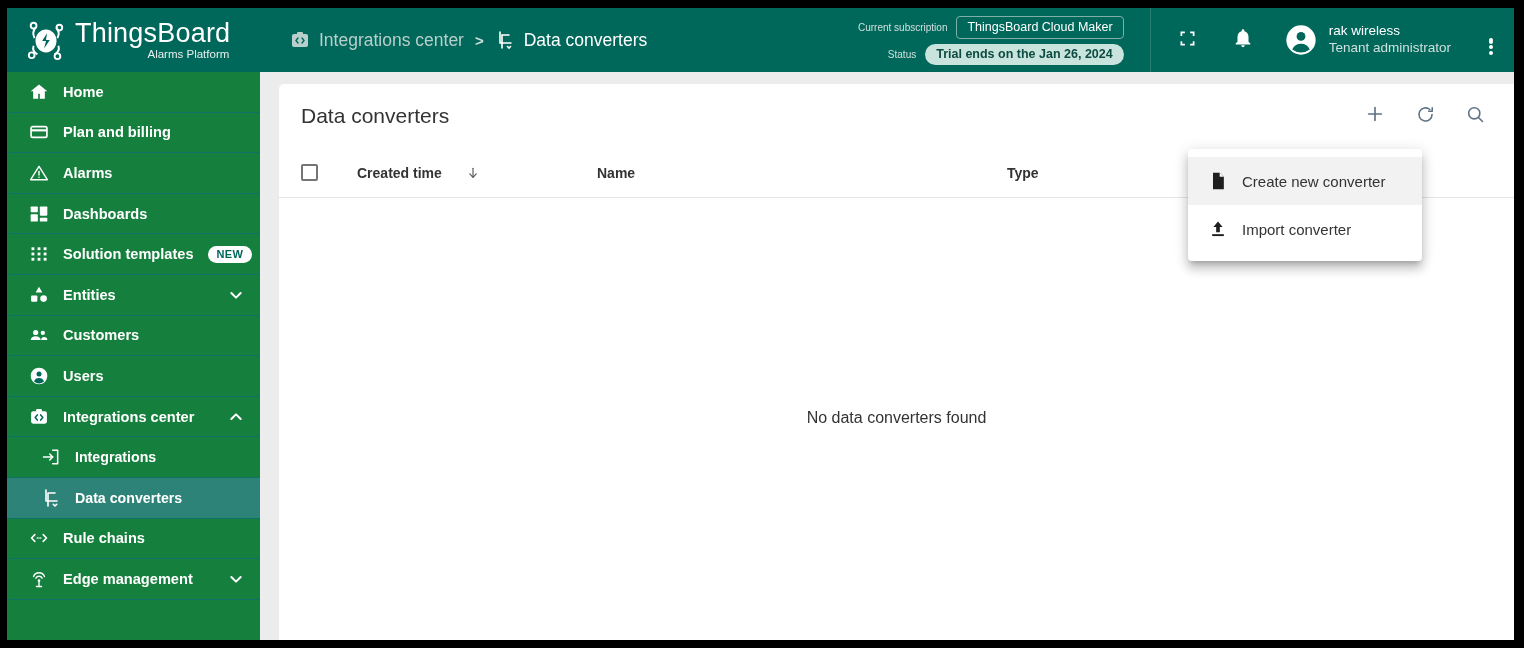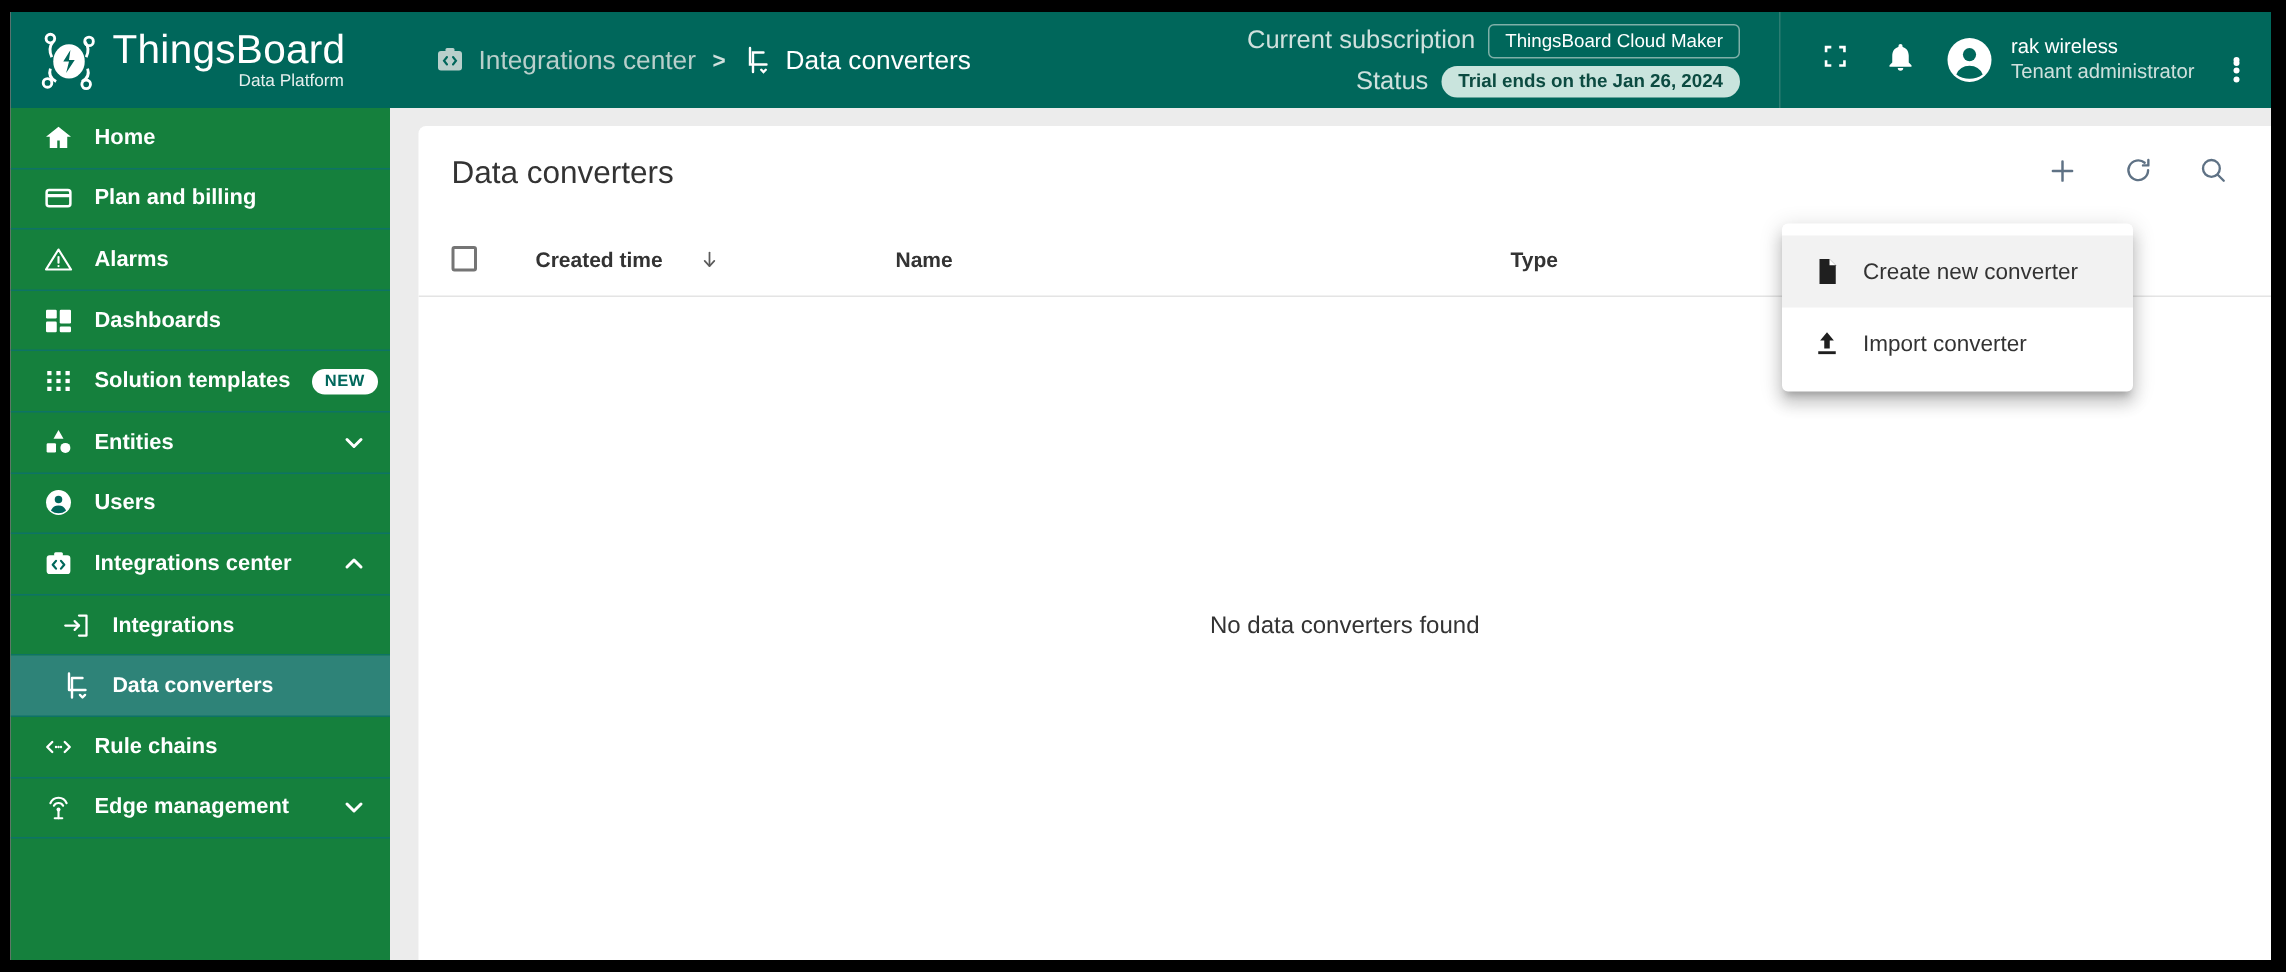--- a/index.html
+++ b/index.html
@@ -43,34 +43,34 @@
   .crumb-muted { color: #b9cfcb; font-size: 17.5px; }
   .crumb-active { color: #ffffff; font-size: 17.5px; }
   .crumb-sep { color: #cfe0dd; font-size: 15px; font-weight: bold; }
   .crumb-icon { width: 20px; height: 20px; display:block; }
 
   .subs {
     display: flex; flex-direction: column; gap: 5px;
     align-items: flex-end; margin-right: 26px; flex: 0 0 auto;
   }
   .subs-row { display: flex; align-items: center; gap: 9px; }
-  .subs-label { color: #cfe0dd; font-size: 17px; white-space: nowrap; }
+  .subs-label { color: #cfe0dd; font-size: 10px; white-space: nowrap; }
   .pill-outline {
     border: 1px solid #7fb0a8; border-radius: 4px;
     color: #ffffff; font-size: 12.5px; padding: 3px 10px 4px; white-space: nowrap;
   }
   .pill-filled {
     background: #c9e4dd; border-radius: 11px;
     color: #0c4b41; font-size: 12.5px; font-weight: bold;
     padding: 3px 11px 4px; white-space: nowrap;
   }
 
   .hdr-divider { width: 1px; height: 64px; background: #2c7d72; flex: 0 0 1px; }
 
-  .hdr-actions { display: flex; align-items: center; gap: 1px; padding: 0 6px 0 16px; flex: 0 0 auto; }
+  .hdr-actions { display: flex; align-items: center; gap: 13px; padding: 0 6px 0 16px; flex: 0 0 auto; }
   .icon-btn {
     width: 42px; height: 42px; display: flex; align-items: center; justify-content: center;
     border-radius: 50%; cursor: pointer;
   }
   .user-block { display: flex; align-items: center; gap: 12px; margin-left: 8px; cursor: pointer; }
   .avatar { width: 32px; height: 32px; flex: 0 0 32px; }
   .user-lines { display: flex; flex-direction: column; line-height: 1.25; }
   .user-name { color: #ffffff; font-size: 13.5px; }
   .user-role { color: #cfe0dd; font-size: 13.5px; }
   .kebab { width: 34px; height: 42px; display:flex; align-items:center; justify-content:center; margin-left: 10px; cursor:pointer;}
@@ -174,21 +174,21 @@
           <circle cx="9" cy="7" r="3" fill="none" stroke="#fff" stroke-width="2"></circle>
           <circle cx="36" cy="9" r="3" fill="none" stroke="#fff" stroke-width="2"></circle>
           <circle cx="7" cy="38" r="3" fill="none" stroke="#fff" stroke-width="2"></circle>
           <circle cx="34" cy="39" r="3" fill="none" stroke="#fff" stroke-width="2"></circle>
           <ellipse cx="22" cy="23" rx="11" ry="12" fill="#ffffff"></ellipse>
           <path d="M23 15 l-5 8 h4 l-2 8 6 -9 h-4 z" fill="#00675b"></path>
         </svg>
       </span>
       <span class="logo-text">
         <span class="logo-title">ThingsBoard</span>
-        <span class="logo-sub">Data Platform</span>
+        <span class="logo-sub">Alarms Platform</span>
       </span>
     </div>
 
     <div class="breadcrumb">
       <span class="crumb">
         <span class="crumb-icon">
           <svg viewBox="0 0 20 20" width="20" height="20">
             <rect x="2" y="4" width="16" height="13" rx="2" fill="#b9cfcb"></rect>
             <rect x="7" y="2" width="6" height="3" rx="1" fill="#b9cfcb"></rect>
             <path d="M8 8 L6 10.5 L8 13 M12 8 L14 10.5 L12 13" stroke="#00675b" stroke-width="1.4" fill="none" stroke-linecap="round"></path>
@@ -334,20 +334,31 @@
       </span>
       <span class="nav-label">Entities</span>
       <span class="chev">
         <svg viewBox="0 0 24 24" width="16" height="16" fill="none" stroke="#ffffff" stroke-width="3" stroke-linecap="round" stroke-linejoin="round">
             <path d="M5 9l7 7 7-7"></path>
           </svg>
       </span>
     </div>
 
 
+    <div class="nav-item">
+      <span class="nav-icon">
+        <svg viewBox="0 0 24 24" width="20" height="20" fill="#ffffff">
+            <circle cx="8" cy="9" r="3.1"></circle>
+            <circle cx="16.6" cy="9.4" r="2.6"></circle>
+            <path d="M2 18c0-3 2.7-4.6 6-4.6s6 1.6 6 4.6z"></path>
+            <path d="M14.6 18c0-2.2 1.1-3.6 3.6-3.6 2 0 3.8 1 3.8 3.6z"></path>
+          </svg>
+      </span>
+      <span class="nav-label">Customers</span>
+    </div>
 
     <div class="nav-item">
       <span class="nav-icon">
         <svg viewBox="0 0 24 24" width="20" height="20" fill="#ffffff">
             <circle cx="12" cy="12" r="10"></circle>
             <circle cx="12" cy="9.5" r="3" fill="#00675b"></circle>
             <path d="M6 18.6a6.4 6.4 0 0 1 12 0 9.8 9.8 0 0 1-12 0z" fill="#00675b"></path>
           </svg>
       </span>
       <span class="nav-label">Users</span>

